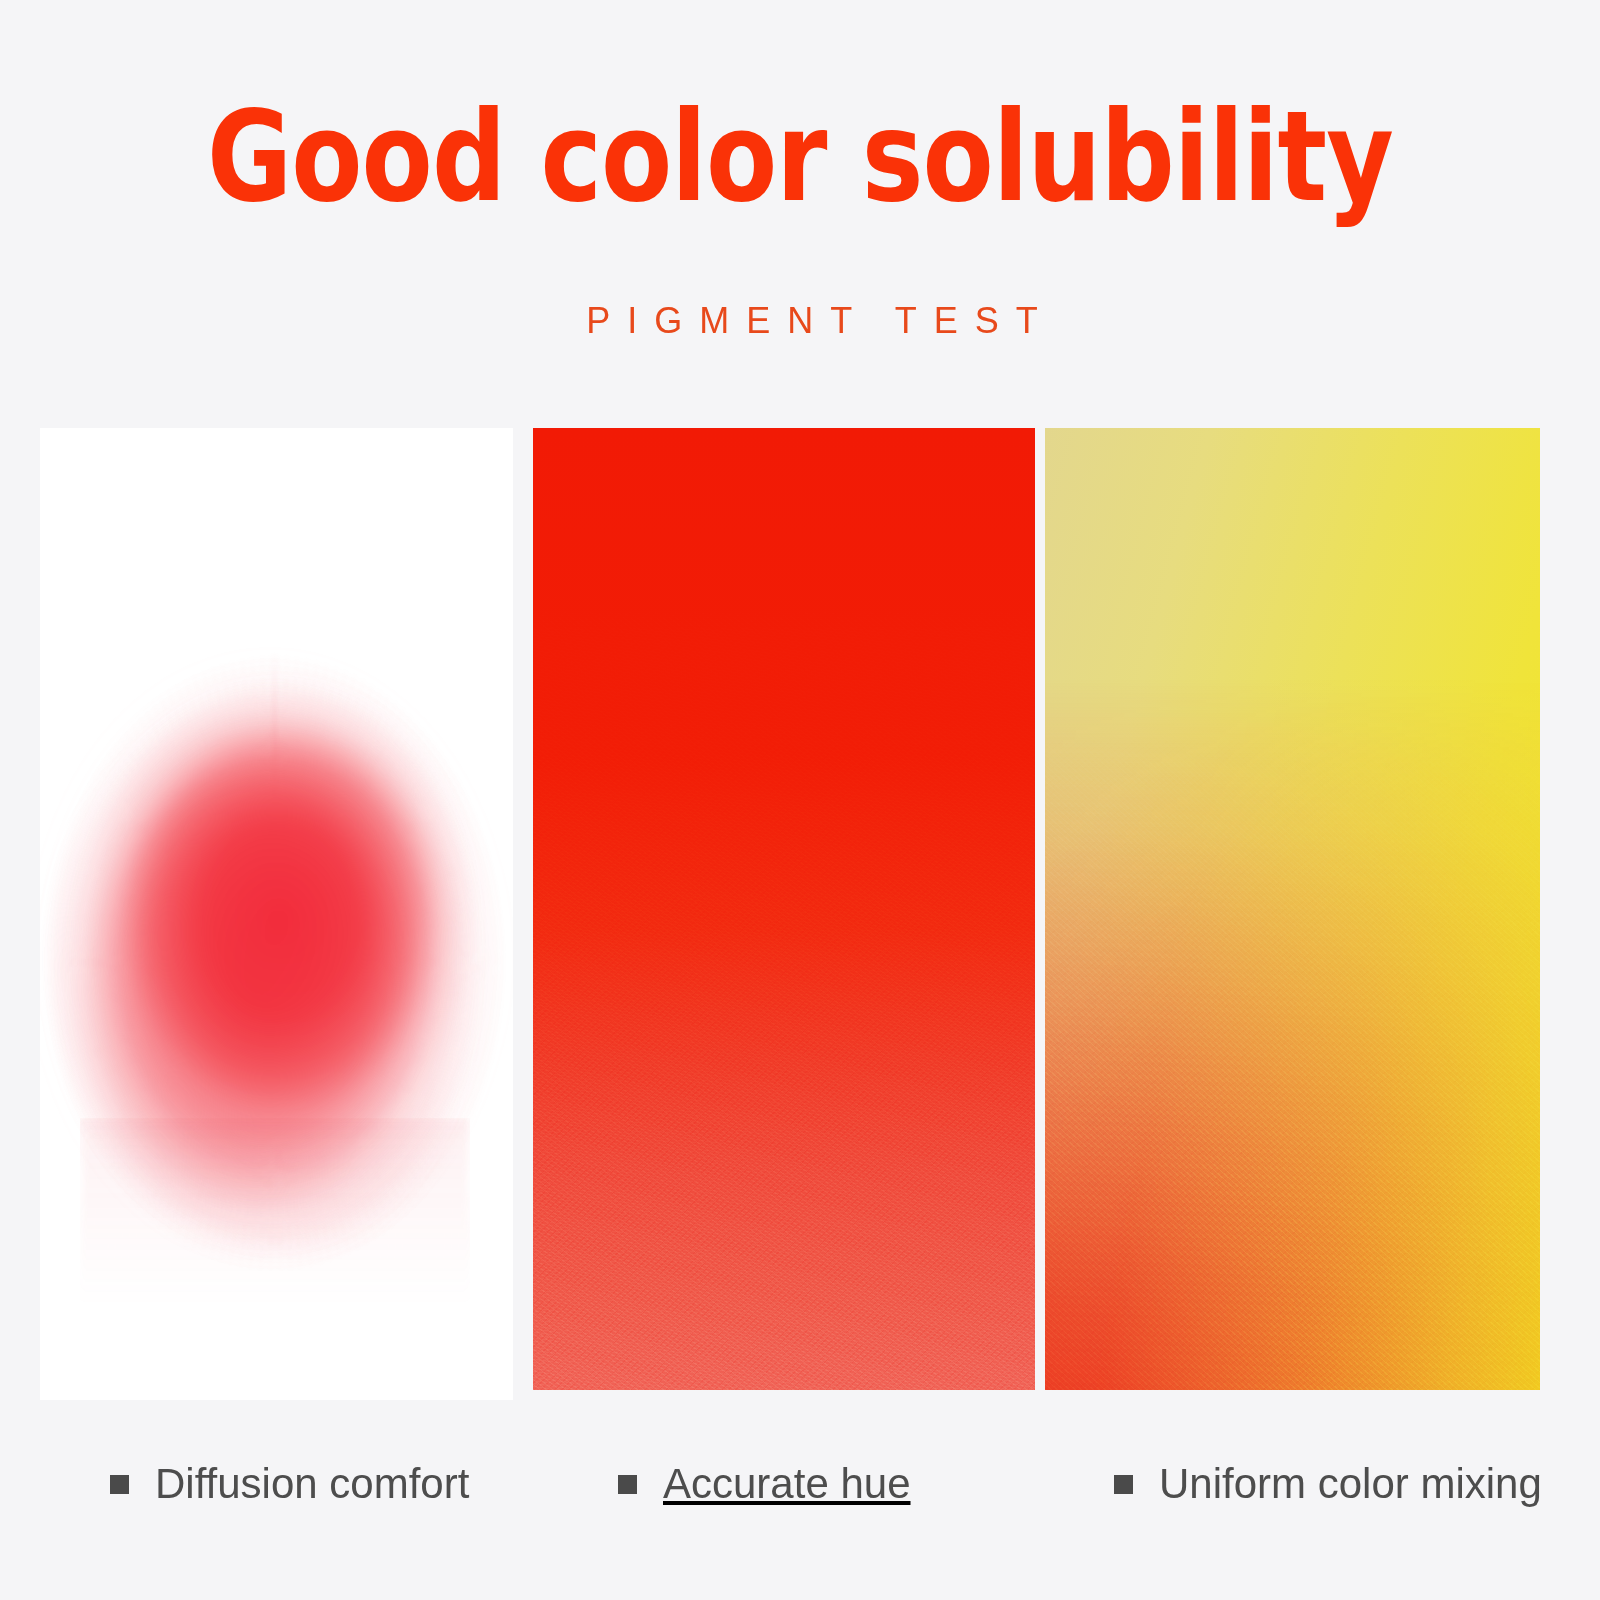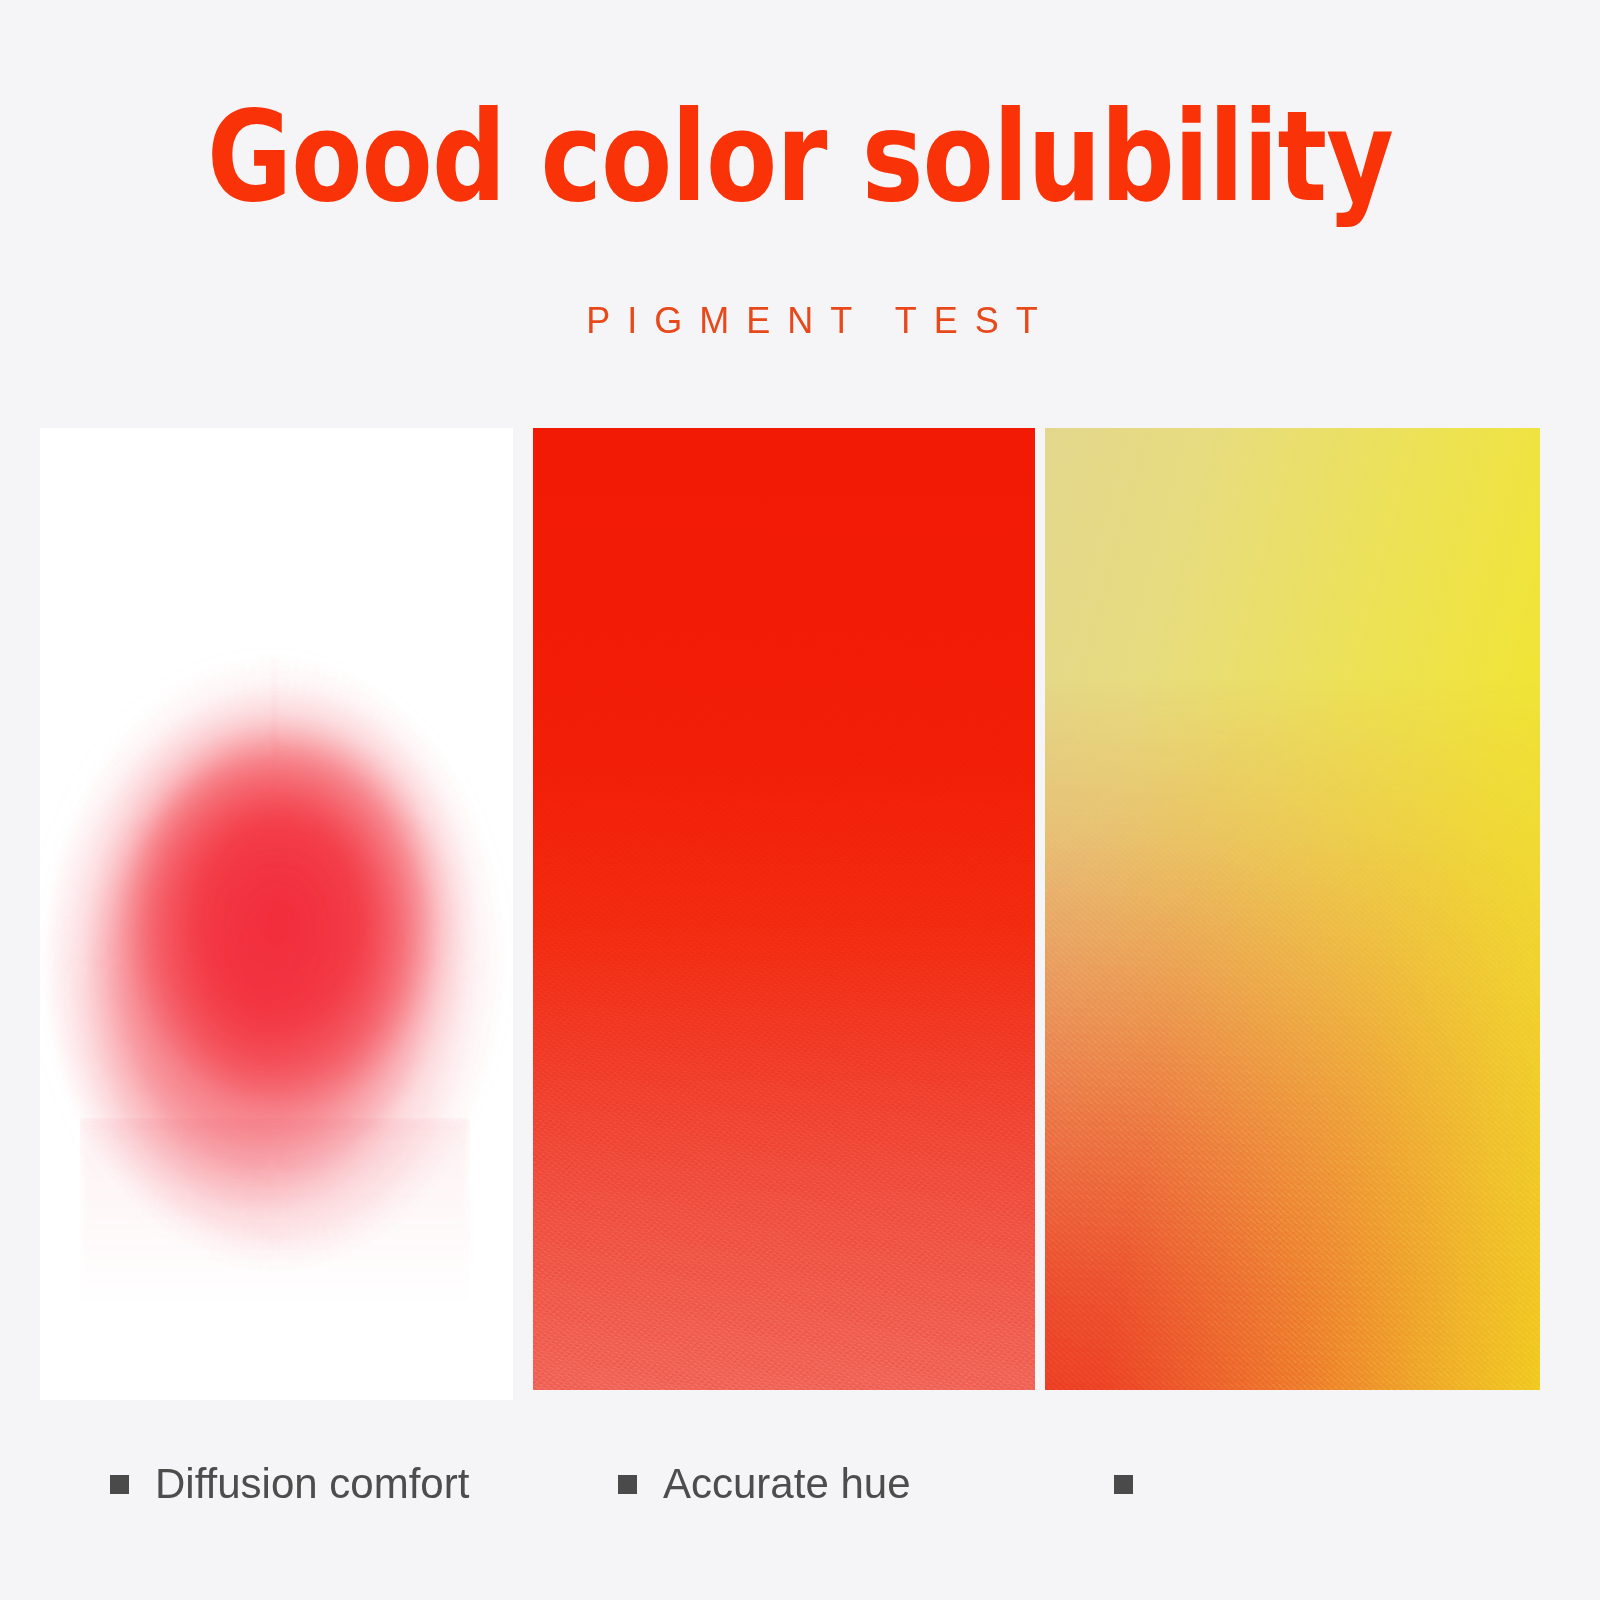--- a/index.html
+++ b/index.html
@@ -215,21 +215,21 @@
     height: 80px;
   }
   .caption {
     position: absolute;
     top: 0;
     display: flex;
     align-items: center;
     height: 64px;
   }
   .caption-1 { left: 110px; }
-  .caption-2 { left: 618px; }
+  .caption-2 { left: 618px; text-decoration: underline; }
   .caption-3 { left: 1114px; }
   .caption-bullet {
     width: 19px;
     height: 19px;
     background: #4a4a4a;
     margin-right: 26px;
     flex: 0 0 auto;
   }
   .caption-label {
     font-size: 42px;
@@ -275,14 +275,15 @@
   <div class="caption caption-1">
     <span class="caption-bullet"></span>
     <span class="caption-label">Diffusion comfort</span>
   </div>
   <div class="caption caption-2">
     <span class="caption-bullet"></span>
     <span class="caption-label">Accurate hue</span>
   </div>
   <div class="caption caption-3">
     <span class="caption-bullet"></span>
+    <span class="caption-label">Uniform color mixing</span>
   </div>
 </div>
 
 </body></html>

